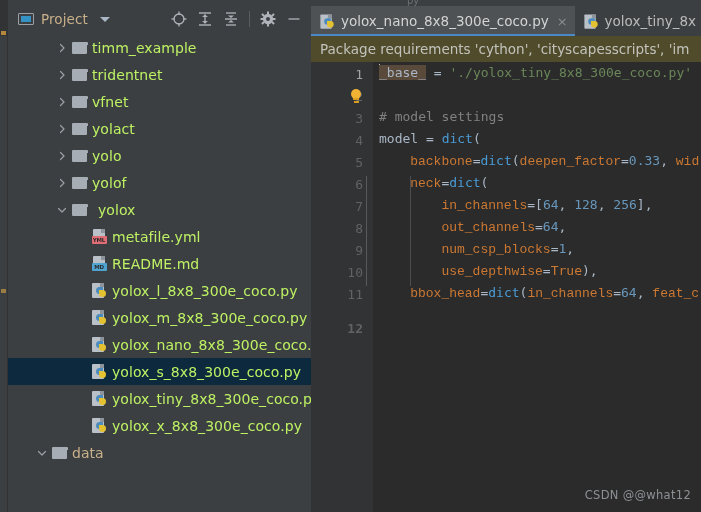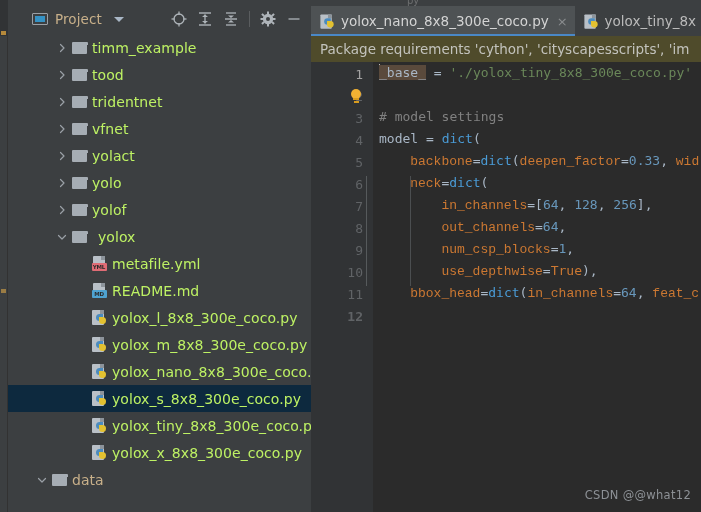--- a/index.html
+++ b/index.html
@@ -26,21 +26,21 @@
   .edge-top-dark {
     position: absolute; left: 0; top: 0; width: 8px; height: 36px; background: #313335;
   }
 
   
   .project-panel {
     position: absolute; left: 8px; top: 0; width: 303px; height: 512px;
     background: #3c3f41;
   }
   .panel-header {
-    position: absolute; left: 14px; top: 6px; width: 303px; height: 26px;
+    position: absolute; left: 0; top: 6px; width: 303px; height: 26px;
     display: flex; align-items: center;
   }
   .ph-icon {
     width: 16px; height: 16px; margin-left: 10px; margin-right: 7px;
     flex: 0 0 auto; position: relative;
   }
   .ph-icon .outer {
     position: absolute; left: 0; top: 2px; width: 16px; height: 12px;
     border: 1px solid #9aa0a6; border-radius: 1px;
   }
@@ -349,35 +349,20 @@
             <svg width="10" height="10" viewBox="0 0 10 10" class="chev">
               <path d="M3.5 1.5 L7 5 L3.5 8.5" fill="none" stroke="#9aa0a6" stroke-width="1.2" stroke-linecap="round" stroke-linejoin="round"></path>
             </svg>
           </div>
           <div class="ficon">
             <div class="folder">
               <div class="tab"></div>
               <div class="body"></div>
             </div>
           </div>
-          <div class="label" style="margin-left: 4px;">tood</div>
-        </div>
-        <div class="row">
-          <div style="width: 46px; flex: 0 0 auto;"></div>
-          <div class="arrow">
-            <svg width="10" height="10" viewBox="0 0 10 10" class="chev">
-              <path d="M3.5 1.5 L7 5 L3.5 8.5" fill="none" stroke="#9aa0a6" stroke-width="1.2" stroke-linecap="round" stroke-linejoin="round"></path>
-            </svg>
-          </div>
-          <div class="ficon">
-            <div class="folder">
-              <div class="tab"></div>
-              <div class="body"></div>
-            </div>
-          </div>
           <div class="label" style="margin-left: 4px;">tridentnet</div>
         </div>
         <div class="row">
           <div style="width: 46px; flex: 0 0 auto;"></div>
           <div class="arrow">
             <svg width="10" height="10" viewBox="0 0 10 10" class="chev">
               <path d="M3.5 1.5 L7 5 L3.5 8.5" fill="none" stroke="#9aa0a6" stroke-width="1.2" stroke-linecap="round" stroke-linejoin="round"></path>
             </svg>
           </div>
           <div class="ficon">
@@ -610,21 +595,21 @@
           <div class="ln" style="top: 24px;">2</div>
           <div class="ln" style="top: 46px;">3</div>
           <div class="ln" style="top: 68px;">4</div>
           <div class="ln" style="top: 90px;">5</div>
           <div class="ln" style="top: 112px;">6</div>
           <div class="ln" style="top: 134px;">7</div>
           <div class="ln" style="top: 156px;">8</div>
           <div class="ln" style="top: 178px;">9</div>
           <div class="ln" style="top: 200px;">10</div>
           <div class="ln" style="top: 222px;">11</div>
-          <div class="ln" style="top: 244px; font-weight: bold;">12</div>
+          <div class="ln" style="top: 256px; font-weight: bold;">12</div>
           <div class="bulb" style="top: 26px;">
             <div class="glass"></div>
             <div class="base1"></div>
             <div class="base2"></div>
           </div>
           <div class="foldline" style="top: 114px; height: 110px;"></div>
         </div>
       <div class="code"><div class="line"><span class="caret"></span><span class="tk-plain tk-sel">_base_</span><span class="tk-plain"> = </span><span class="tk-str">'./yolox_tiny_8x8_300e_coco.py'</span></div><div class="line"></div><div class="line"><span class="tk-comment"># model settings</span></div><div class="line"><span class="tk-plain">model </span><span class="tk-plain">= </span><span class="tk-fn">dict</span><span class="tk-plain">(</span></div><div class="line"><span class="tk-param">    backbone</span><span class="tk-plain">=</span><span class="tk-fn">dict</span><span class="tk-plain">(</span><span class="tk-param">deepen_factor</span><span class="tk-plain">=</span><span class="tk-num">0.33</span><span class="tk-plain">, </span><span class="tk-param">wid</span></div><div class="line"><span class="tk-param">    neck</span><span class="tk-plain">=</span><span class="tk-fn">dict</span><span class="tk-plain">(</span></div><div class="line"><span class="tk-param">        in_channels</span><span class="tk-plain">=[</span><span class="tk-num">64</span><span class="tk-plain">, </span><span class="tk-num">128</span><span class="tk-plain">, </span><span class="tk-num">256</span><span class="tk-plain">],</span></div><div class="line"><span class="tk-param">        out_channels</span><span class="tk-plain">=</span><span class="tk-num">64</span><span class="tk-plain">,</span></div><div class="line"><span class="tk-param">        num_csp_blocks</span><span class="tk-plain">=</span><span class="tk-num">1</span><span class="tk-plain">,</span></div><div class="line"><span class="tk-param">        use_depthwise</span><span class="tk-plain">=</span><span class="tk-kw">True</span><span class="tk-plain">),</span></div><div class="line"><span class="tk-param">    bbox_head</span><span class="tk-plain">=</span><span class="tk-fn">dict</span><span class="tk-plain">(</span><span class="tk-param">in_channels</span><span class="tk-plain">=</span><span class="tk-num">64</span><span class="tk-plain">, </span><span class="tk-param">feat_c</span></div><div class="line"></div><div class="indentguide" style="left: 37px; top: 114px; height: 110px;"></div></div>
     </div>
 

